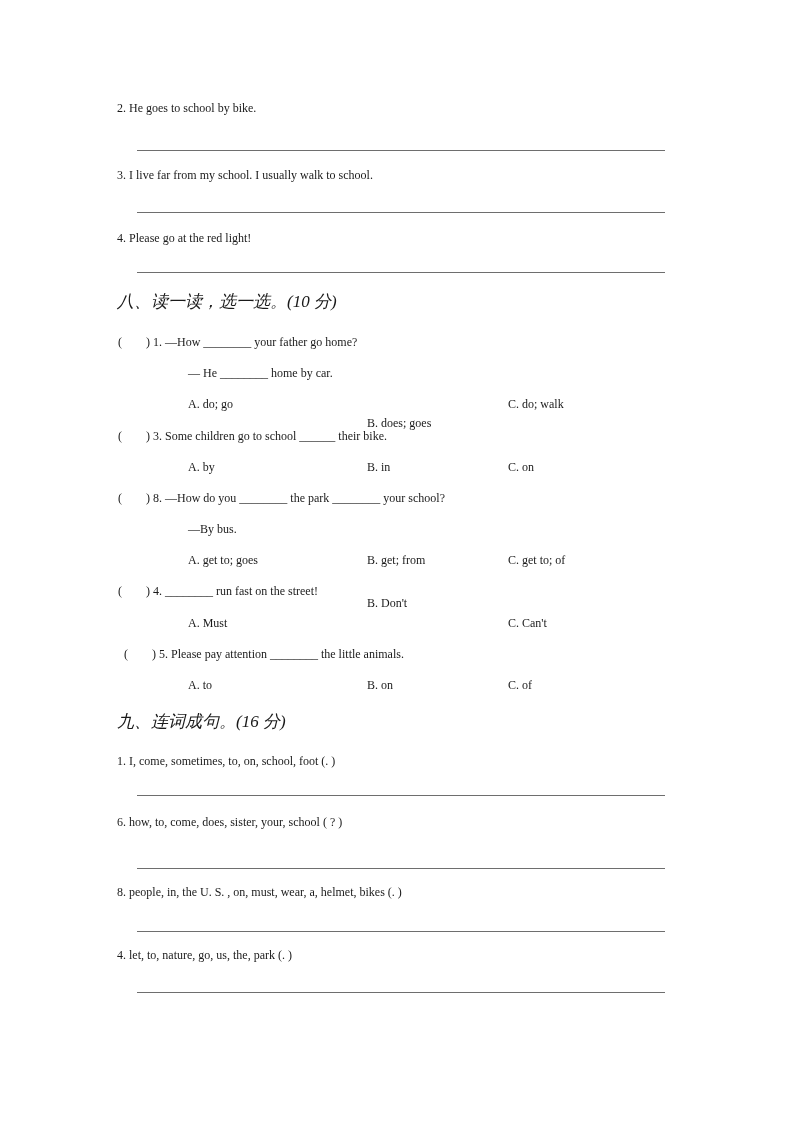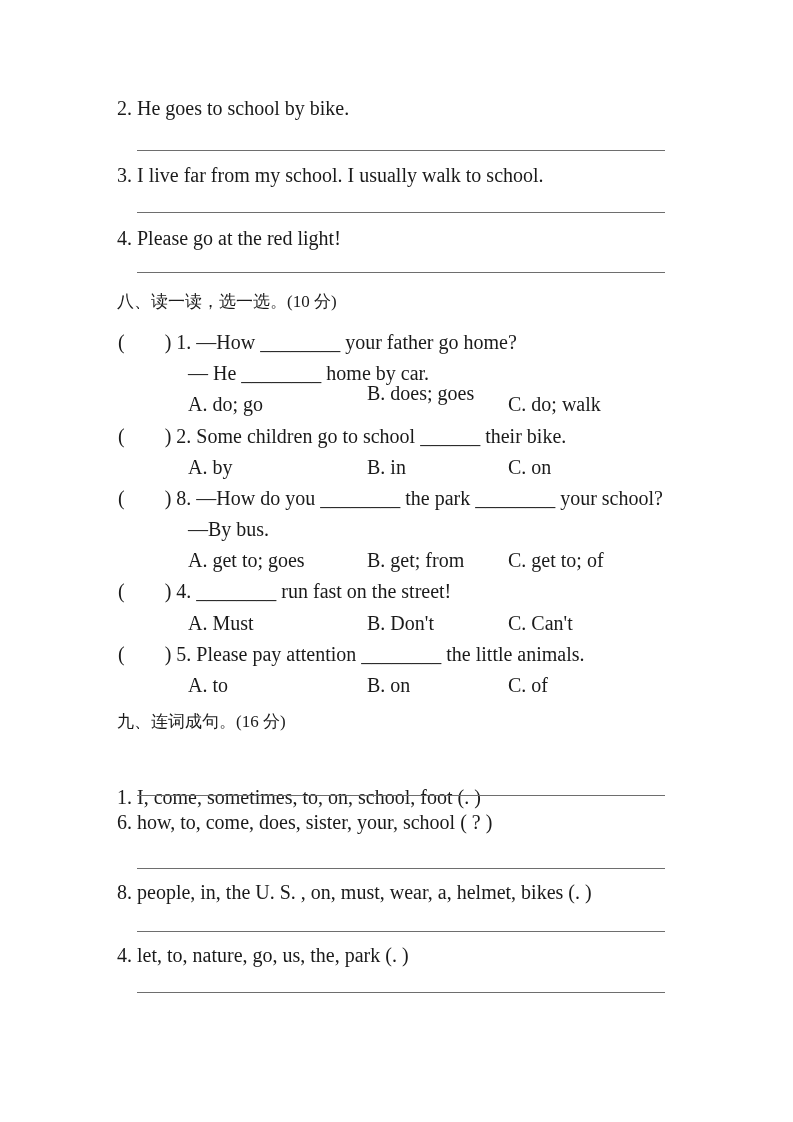--- a/index.html
+++ b/index.html
@@ -10,29 +10,30 @@
   body {
     width: 793px;
     height: 1122px;
     position: relative;
     font-family: "Liberation Serif", "DejaVu Serif", serif;
     color: #1a1a1a;
     overflow: hidden;
   }
   .t {
     position: absolute;
-    font-size: 20px;
+    font-size: 12px;
     line-height: 19px;
     white-space: pre;
   }
   .h {
     position: absolute;
     font-size: 17px;
     line-height: 22px;
     white-space: pre;
+    font-style: italic;
   }
   .ln {
     position: absolute;
     left: 137px;
     width: 528px;
     height: 0;
     border-top: 1px solid #6e6e6e;
   }
 </style>
 </head>
@@ -45,47 +46,47 @@
 <div class="ln" style="top:212px"></div>
 
 <div class="t" style="top:229px;left:117px">4. Please go at the red light!</div>
 <div class="ln" style="top:272px"></div>
 
 <div class="h" style="top:291px;left:117px">八、读一读，选一选。(10 分)</div>
 
 <div class="t" style="top:333px;left:118px">(        ) 1. —How ________ your father go home?</div>
 <div class="t" style="top:364px;left:188px">— He ________ home by car.</div>
 <div class="t" style="top:395px;left:188px">A. do; go</div>
-<div class="t" style="top:384px;left:367px">B. does; goes</div>
+<div class="t" style="top:414px;left:367px">B. does; goes</div>
 <div class="t" style="top:395px;left:508px">C. do; walk</div>
 
-<div class="t" style="top:427px;left:118px">(        ) 2. Some children go to school ______ their bike.</div>
+<div class="t" style="top:427px;left:118px">(        ) 3. Some children go to school ______ their bike.</div>
 <div class="t" style="top:458px;left:188px">A. by</div>
 <div class="t" style="top:458px;left:367px">B. in</div>
 <div class="t" style="top:458px;left:508px">C. on</div>
 
 <div class="t" style="top:489px;left:118px">(        ) 8. —How do you ________ the park ________ your school?</div>
 <div class="t" style="top:520px;left:188px">—By bus.</div>
 <div class="t" style="top:551px;left:188px">A. get to; goes</div>
 <div class="t" style="top:551px;left:367px">B. get; from</div>
 <div class="t" style="top:551px;left:508px">C. get to; of</div>
 
 <div class="t" style="top:582px;left:118px">(        ) 4. ________ run fast on the street!</div>
 <div class="t" style="top:614px;left:188px">A. Must</div>
-<div class="t" style="top:614px;left:367px">B. Don't</div>
+<div class="t" style="top:594px;left:367px">B. Don't</div>
 <div class="t" style="top:614px;left:508px">C. Can't</div>
 
-<div class="t" style="top:645px;left:118px">(        ) 5. Please pay attention ________ the little animals.</div>
+<div class="t" style="top:645px;left:124px">(        ) 5. Please pay attention ________ the little animals.</div>
 <div class="t" style="top:676px;left:188px">A. to</div>
 <div class="t" style="top:676px;left:367px">B. on</div>
 <div class="t" style="top:676px;left:508px">C. of</div>
 
 <div class="h" style="top:711px;left:117px">九、连词成句。(16 分)</div>
 
-<div class="t" style="top:788px;left:117px">1. I, come, sometimes, to, on, school, foot (. )</div>
+<div class="t" style="top:752px;left:117px">1. I, come, sometimes, to, on, school, foot (. )</div>
 <div class="ln" style="top:795px"></div>
 
 <div class="t" style="top:813px;left:117px">6. how, to, come, does, sister, your, school ( ? )</div>
 <div class="ln" style="top:868px"></div>
 
 <div class="t" style="top:883px;left:117px">8. people, in, the U. S. , on, must, wear, a, helmet, bikes (. )</div>
 <div class="ln" style="top:931px"></div>
 
 <div class="t" style="top:946px;left:117px">4. let, to, nature, go, us, the, park (. )</div>
 <div class="ln" style="top:992px"></div>

